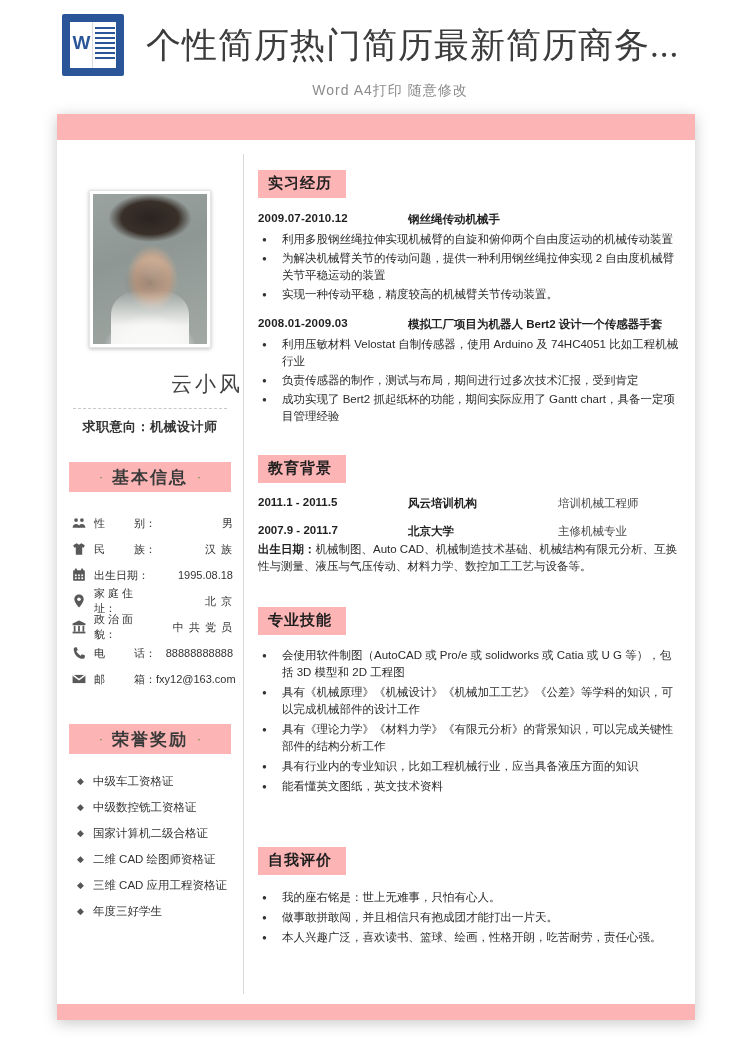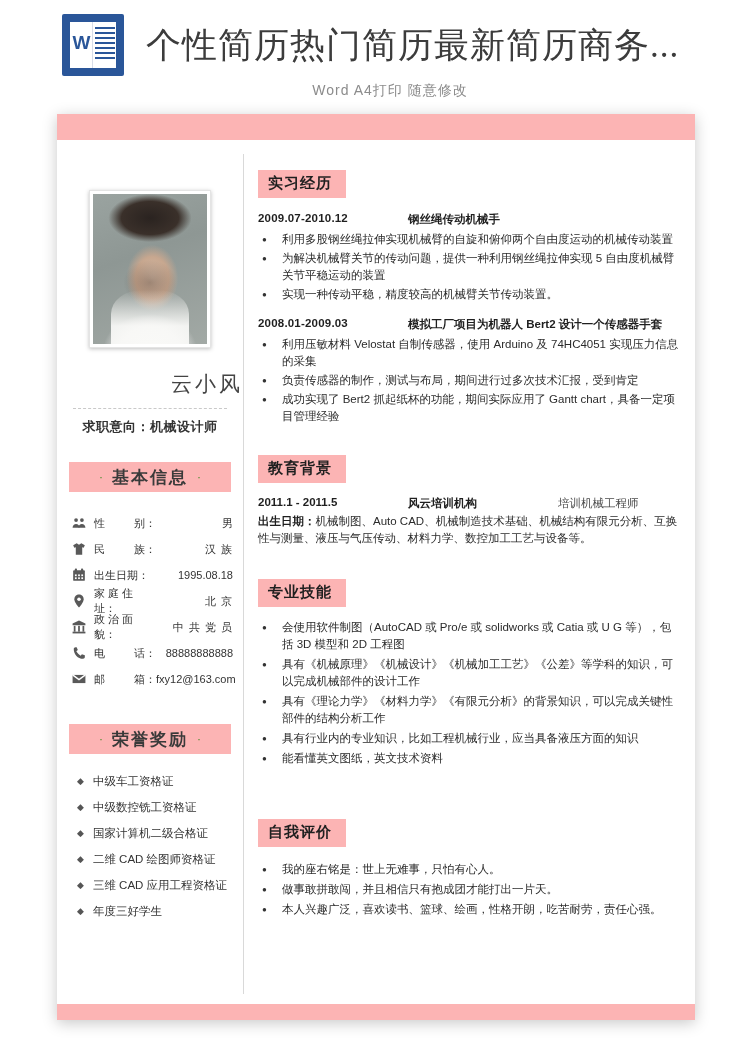--- a/index.html
+++ b/index.html
@@ -355,42 +355,47 @@
 
       <div class="sec first">
         <div class="sec-head">实习经历</div>
 
         <div class="job-head">
           <span class="job-date">2009.07-2010.12</span>
           <span class="job-title">钢丝绳传动机械手</span>
         </div>
         <ul class="b">
           <li>利用多股钢丝绳拉伸实现机械臂的自旋和俯仰两个自由度运动的机械传动装置</li>
-          <li>为解决机械臂关节的传动问题，提供一种利用钢丝绳拉伸实现 5 自由度机械臂关节平稳运动的装置</li>
+          <li>为解决机械臂关节的传动问题，提供一种利用钢丝绳拉伸实现 2 自由度机械臂关节平稳运动的装置</li>
           <li>实现一种传动平稳，精度较高的机械臂关节传动装置。</li>
         </ul>
 
         <div class="job-head">
           <span class="job-date">2008.01-2009.03</span>
           <span class="job-title">模拟工厂项目为机器人 Bert2 设计一个传感器手套</span>
         </div>
         <ul class="b">
-          <li>利用压敏材料 Velostat 自制传感器，使用 Arduino 及 74HC4051 实现压力信息的采集</li>
+          <li>利用压敏材料 Velostat 自制传感器，使用 Arduino 及 74HC4051 比如工程机械行业</li>
           <li>负责传感器的制作，测试与布局，期间进行过多次技术汇报，受到肯定</li>
           <li>成功实现了 Bert2 抓起纸杯的功能，期间实际应用了 Gantt chart，具备一定项目管理经验</li>
         </ul>
       </div>
 
       <div class="sec" style="padding-top:30px;">
         <div class="sec-head">教育背景</div>
 
         <div class="edu-row">
           <span class="edu-date">2011.1 - 2011.5</span>
           <span class="edu-school">风云培训机构</span>
           <span class="edu-major">培训机械工程师</span>
+        </div>
+        <div class="edu-row">
+          <span class="edu-date">2007.9 - 2011.7</span>
+          <span class="edu-school">北京大学</span>
+          <span class="edu-major">主修机械专业</span>
         </div>
         <div class="edu-courses">
           <b>出生日期：</b><span>机械制图、Auto CAD、机械制造技术基础、机械结构有限元分析、互换性与测量、液压与气压传动、材料力学、数控加工工艺与设备等。</span>
         </div>
       </div>
 
       <div class="sec skills" style="padding-top:32px;">
         <div class="sec-head">专业技能</div>
         <ul class="b" style="margin-top:12px;">
           <li>会使用软件制图（AutoCAD 或 Pro/e 或 solidworks 或 Catia 或 U G 等），包括 3D 模型和 2D 工程图</li>

